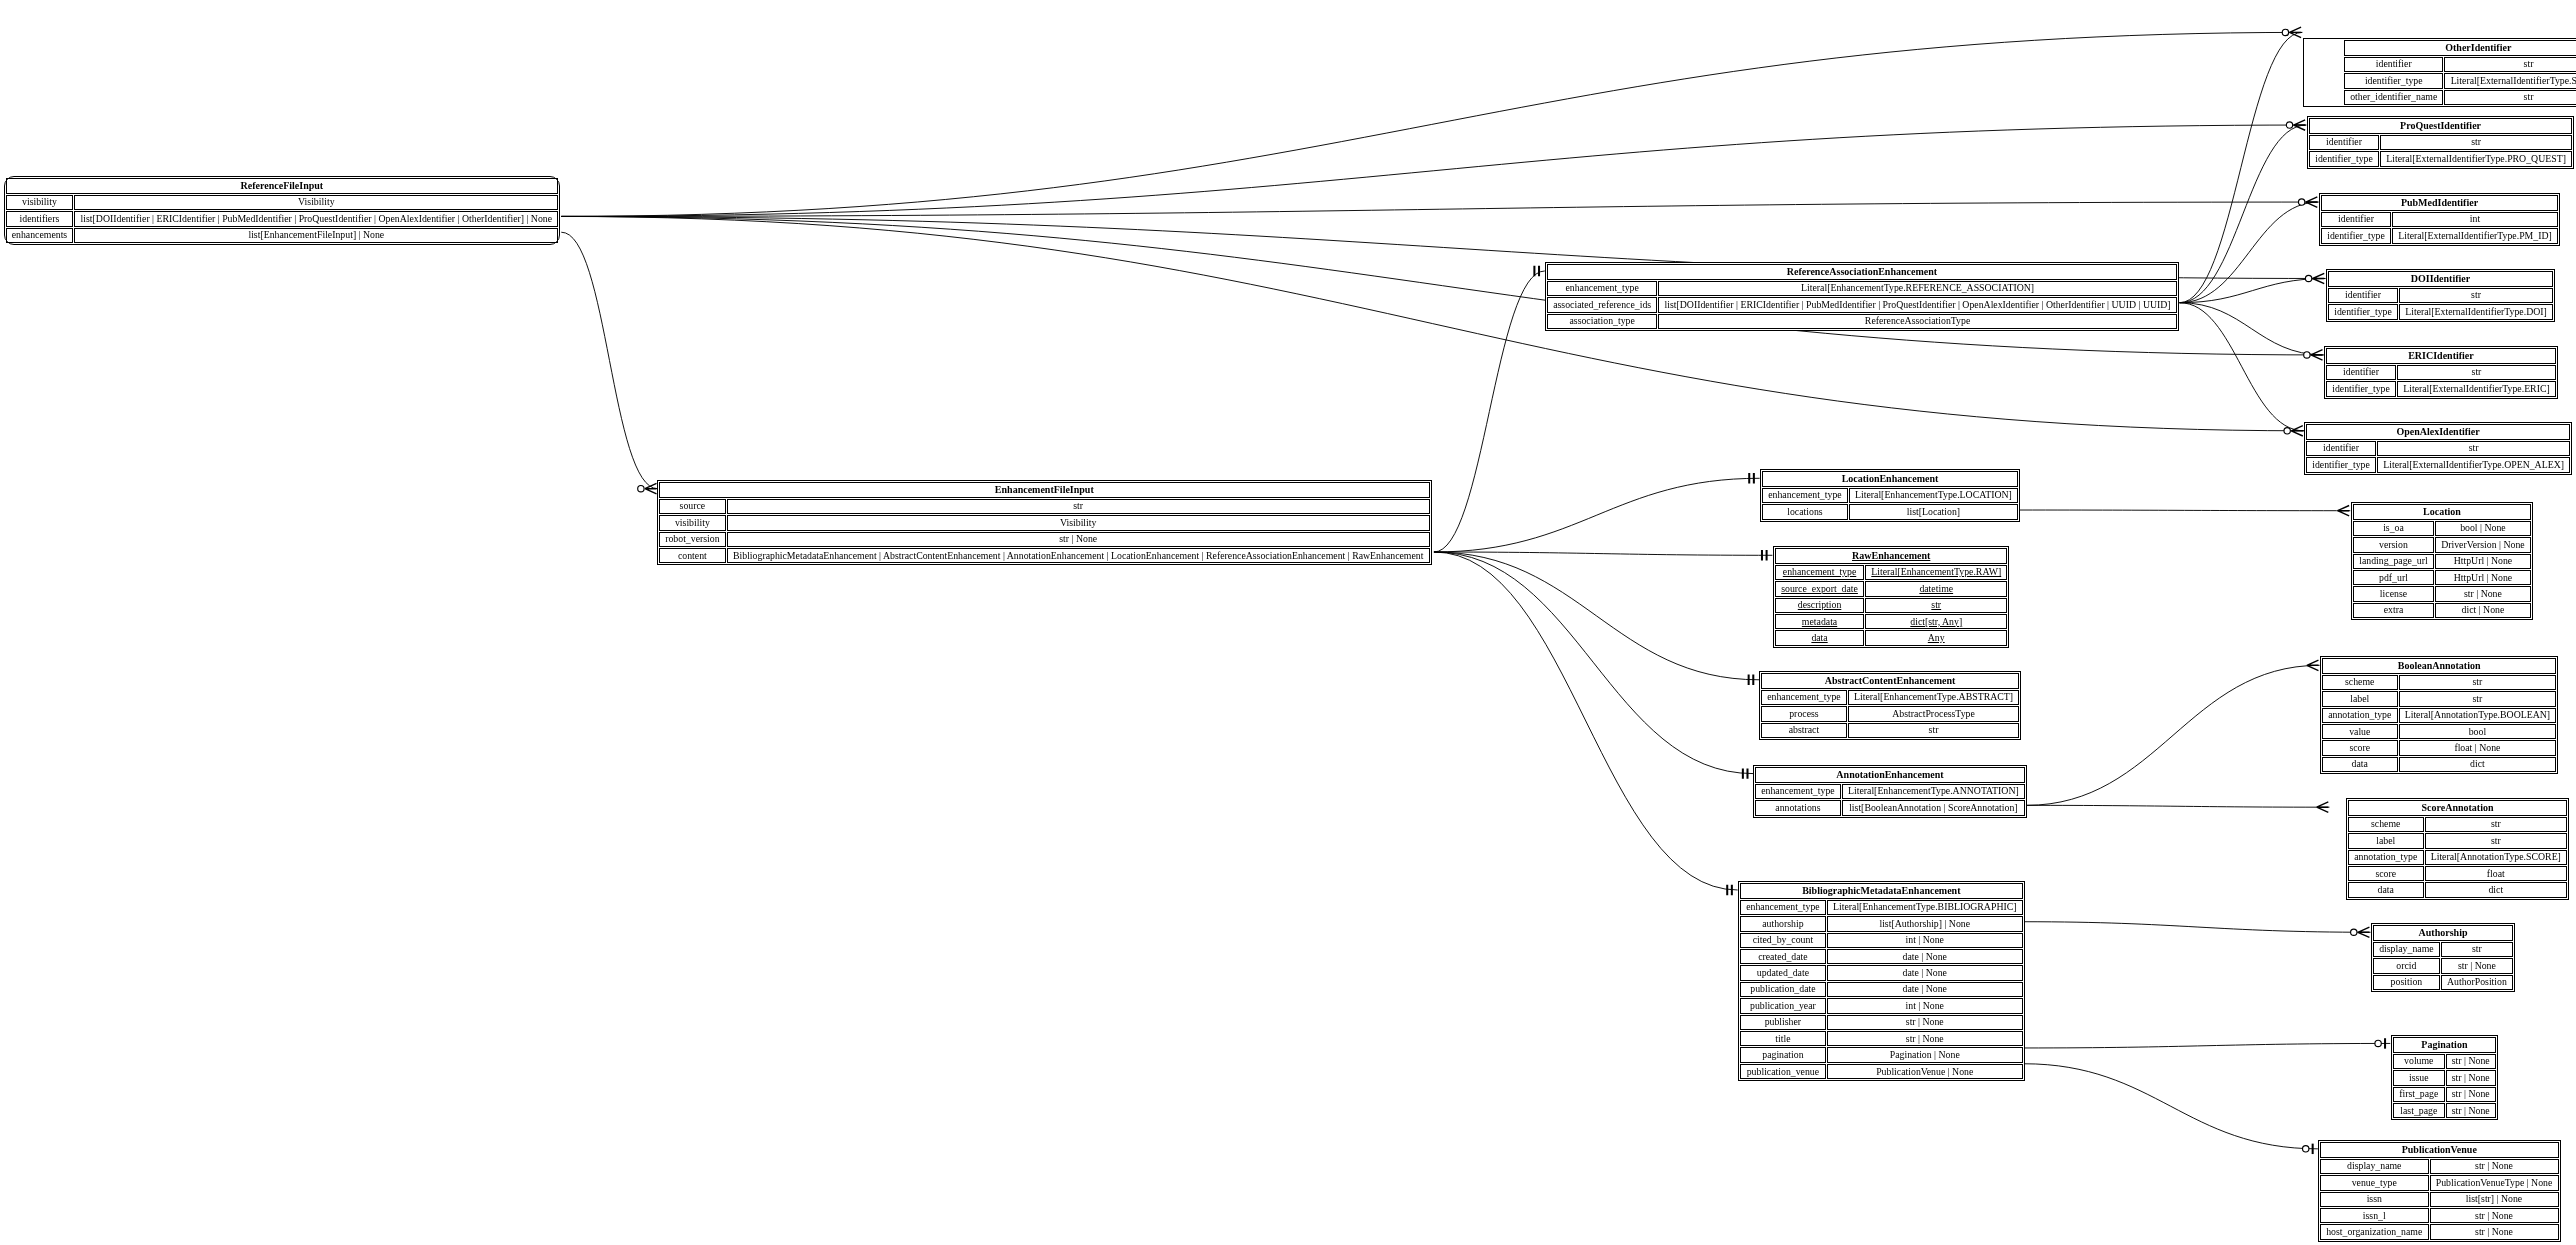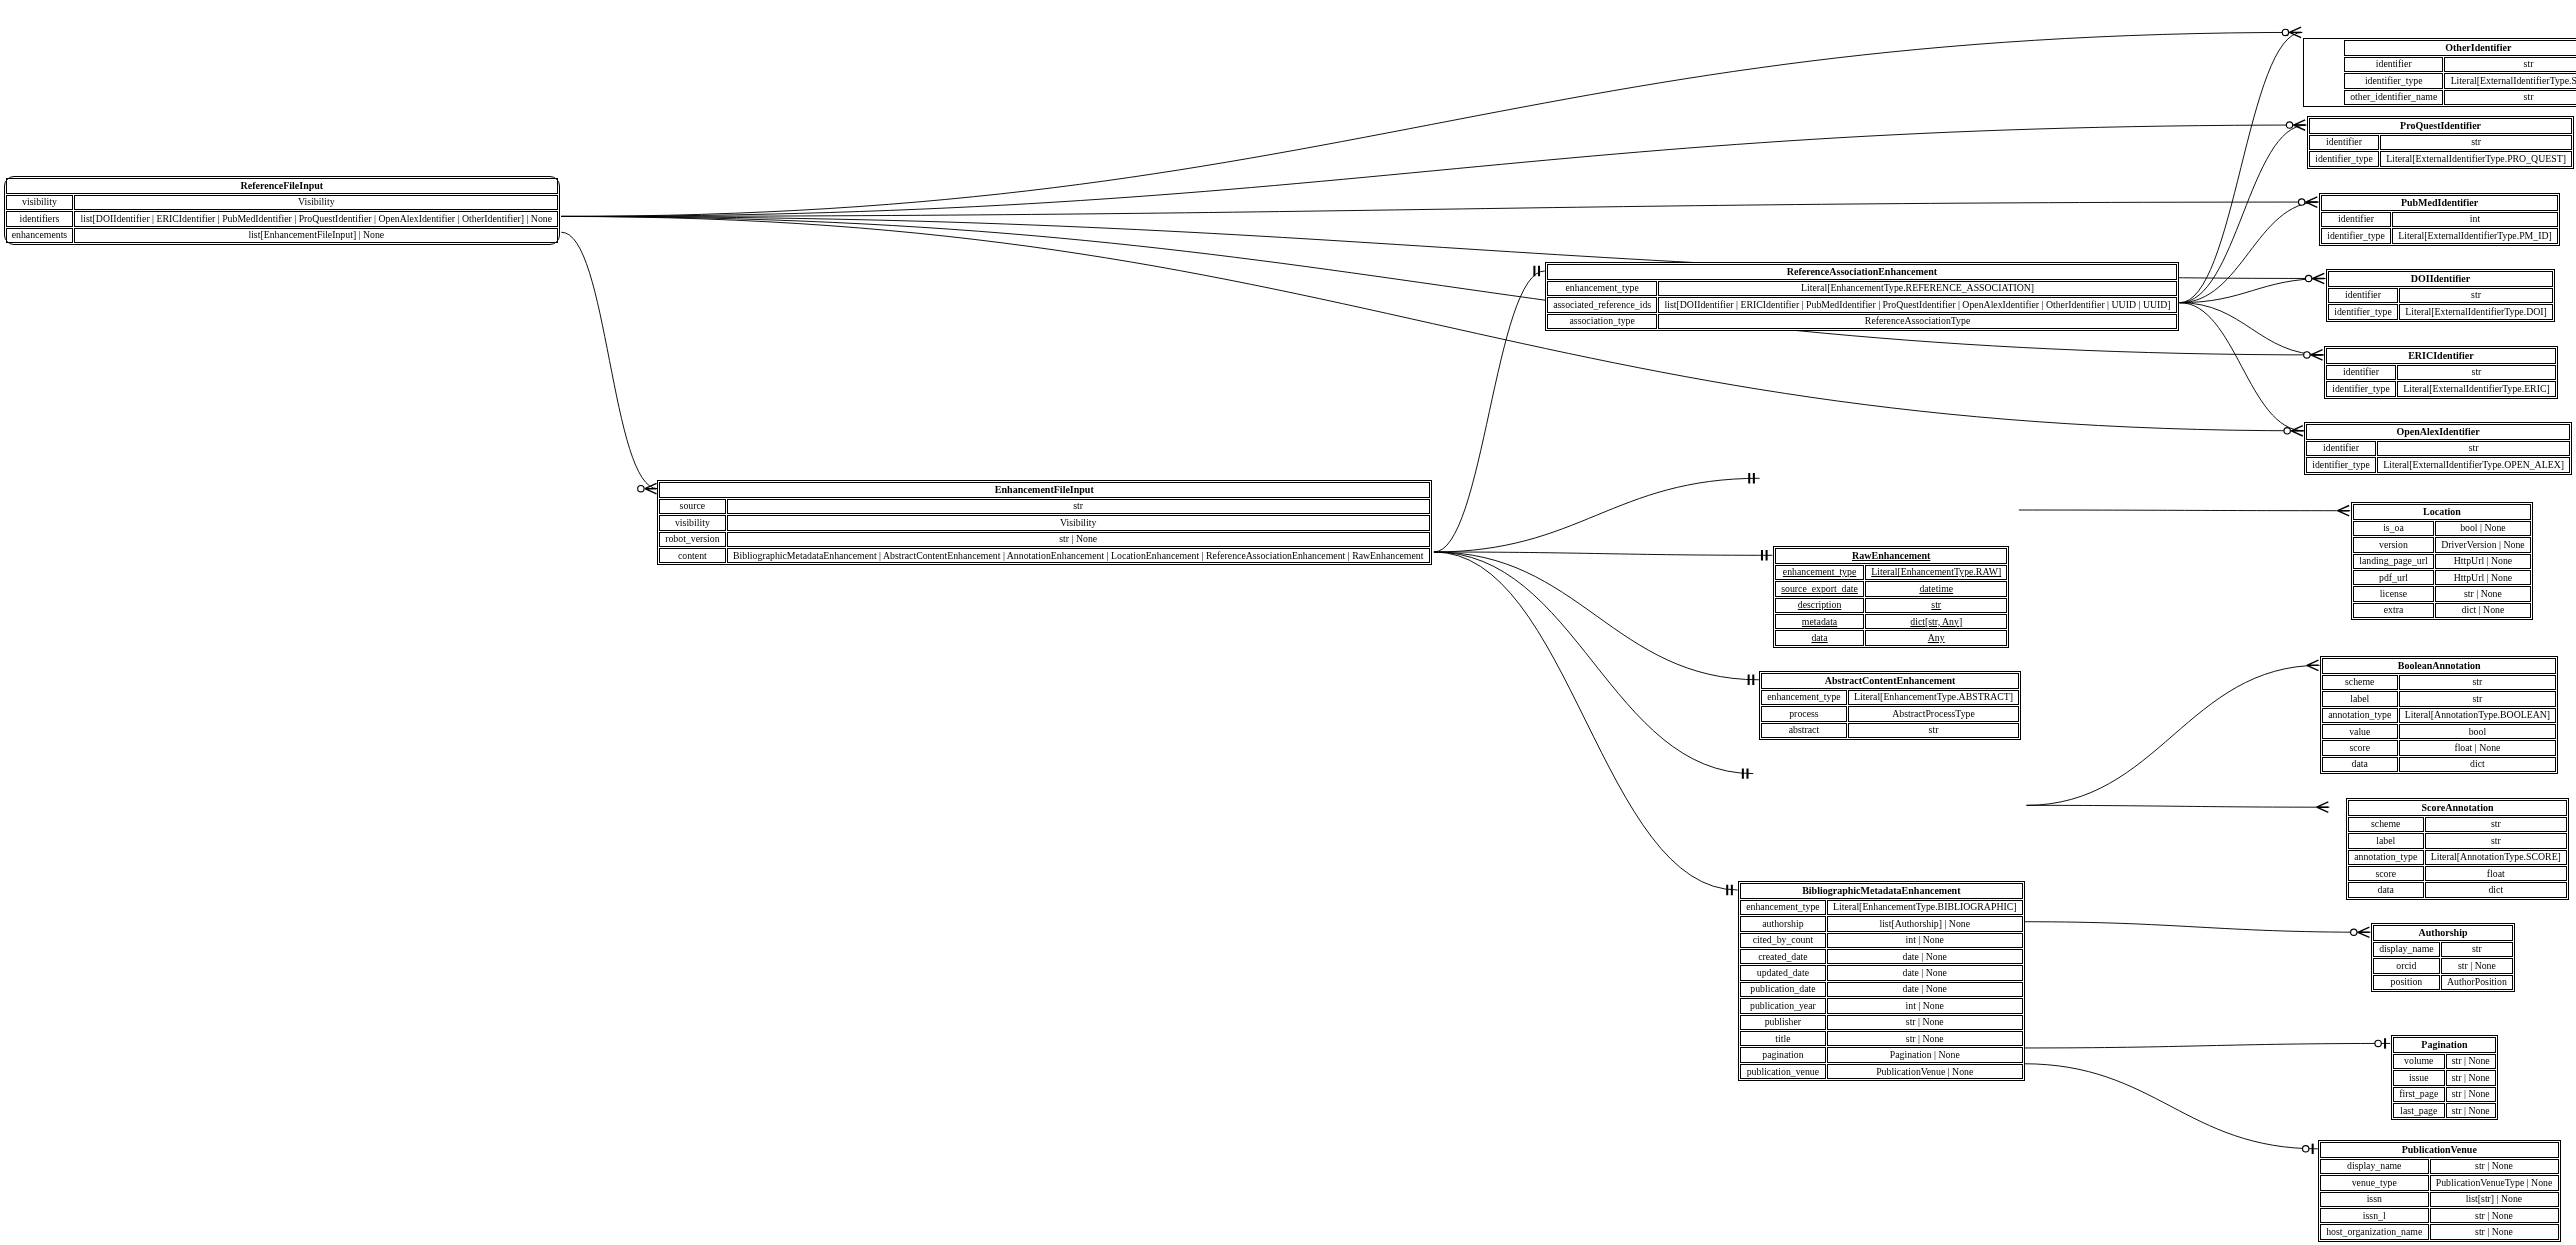--- a/index.html
+++ b/index.html
@@ -238,20 +238,37 @@
         <tr>
           <td>identifier</td>
           <td>str</td>
         </tr>
         <tr>
           <td>identifier_type</td>
           <td>Literal[ExternalIdentifierType.OPEN_ALEX]</td>
         </tr>
       </tbody>
     </table>
+    <table class="entity" style="left: 1760px; top: 469px;">
+      <thead>
+        <tr>
+          <th colspan="2">LocationEnhancement</th>
+        </tr>
+      </thead>
+      <tbody>
+        <tr>
+          <td>enhancement_type</td>
+          <td>Literal[EnhancementType.LOCATION]</td>
+        </tr>
+        <tr>
+          <td>locations</td>
+          <td>list[Location]</td>
+        </tr>
+      </tbody>
+    </table>
     <table class="entity" style="left: 2351px; top: 502px;">
       <thead>
         <tr>
           <th colspan="2">Location</th>
         </tr>
       </thead>
       <tbody>
         <tr>
           <td>is_oa</td>
           <td>bool | None</td>
@@ -318,20 +335,37 @@
           <td>enhancement_type</td>
           <td>Literal[EnhancementType.ABSTRACT]</td>
         </tr>
         <tr>
           <td>process</td>
           <td>AbstractProcessType</td>
         </tr>
         <tr>
           <td>abstract</td>
           <td>str</td>
+        </tr>
+      </tbody>
+    </table>
+    <table class="entity" style="left: 1753px; top: 765px;">
+      <thead>
+        <tr>
+          <th colspan="2">AnnotationEnhancement</th>
+        </tr>
+      </thead>
+      <tbody>
+        <tr>
+          <td>enhancement_type</td>
+          <td>Literal[EnhancementType.ANNOTATION]</td>
+        </tr>
+        <tr>
+          <td>annotations</td>
+          <td>list[BooleanAnnotation | ScoreAnnotation]</td>
         </tr>
       </tbody>
     </table>
     <table class="entity" style="left: 2320px; top: 656px;">
       <thead>
         <tr>
           <th colspan="2">BooleanAnnotation</th>
         </tr>
       </thead>
       <tbody>

